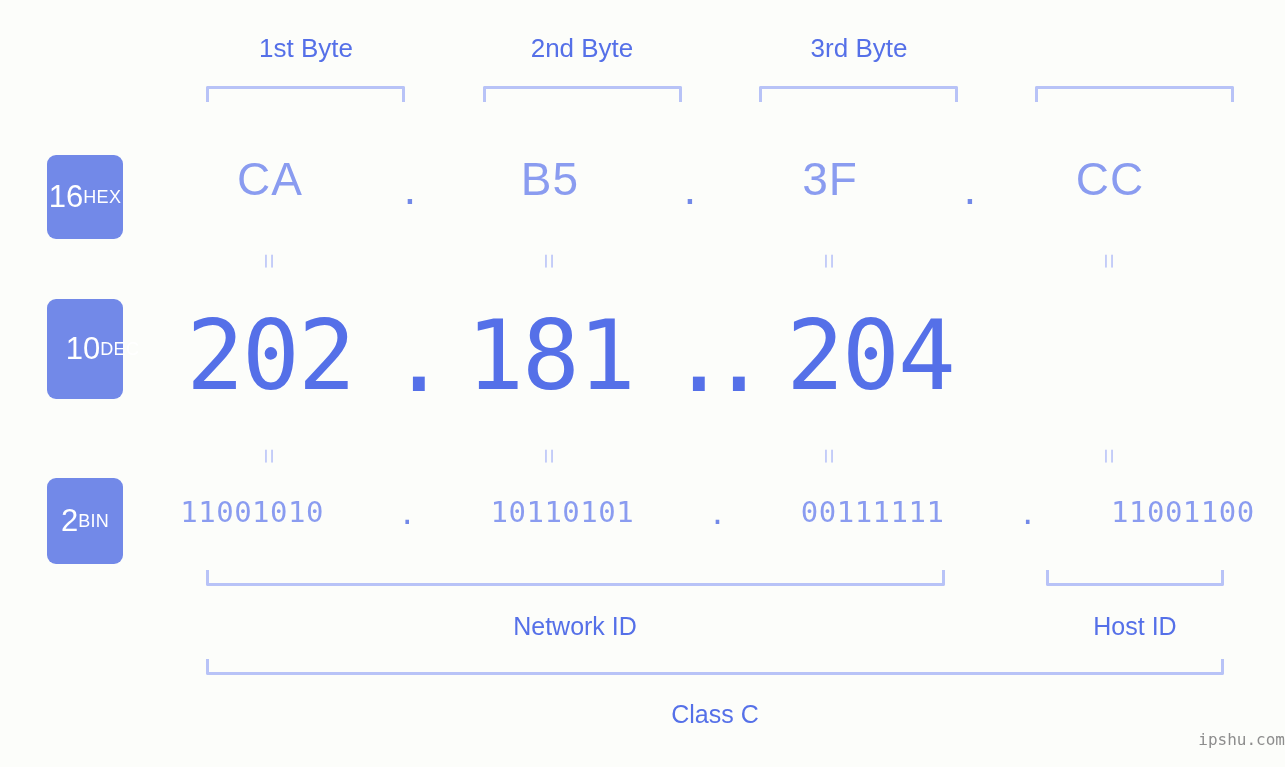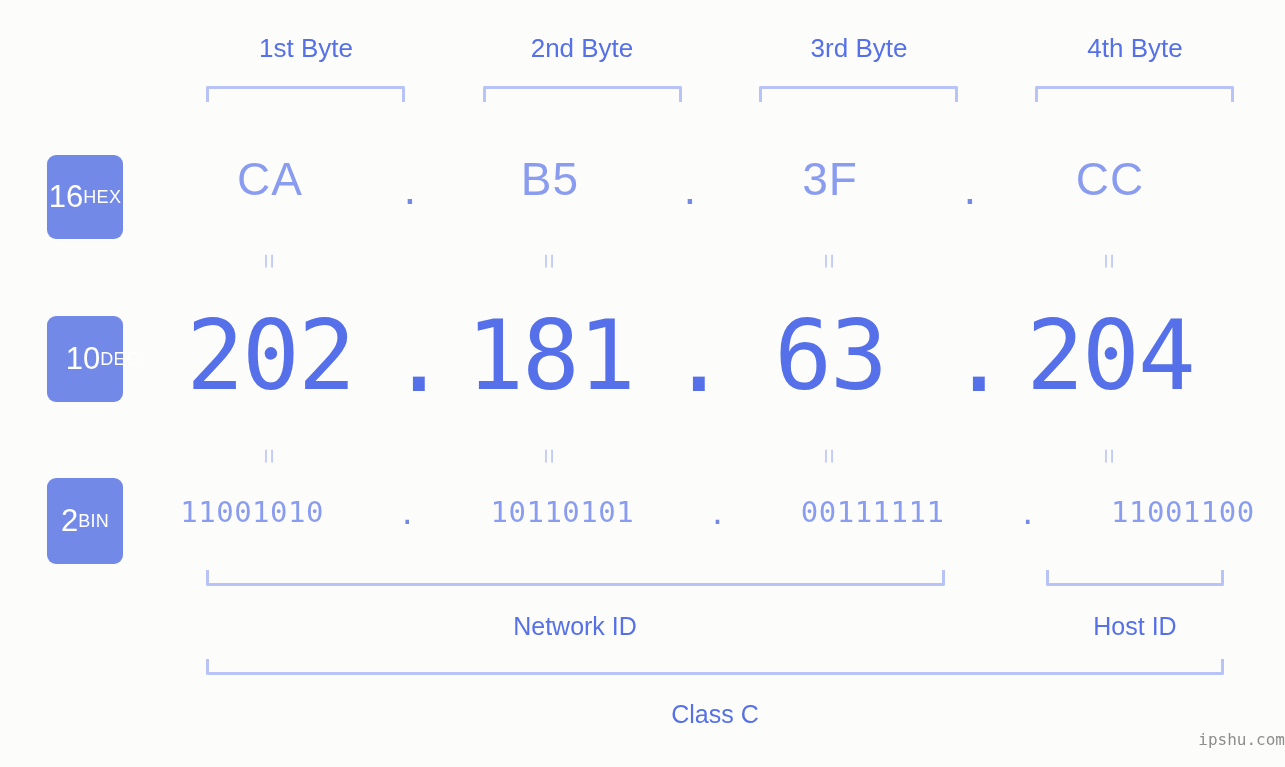--- a/index.html
+++ b/index.html
@@ -81,21 +81,21 @@
   }
   .badge .abbr {
     font-size: 18px;
     line-height: 20px;
     font-weight: 400;
     font-family: "Liberation Sans", sans-serif;
     letter-spacing: 0.3px;
   }
 
   #badge-hex { top: 155px; height: 84px; }
-  #badge-dec { top: 316px; height: 86px; padding-left: 35px; }
+  #badge-dec { top: 299px; height: 100px; padding-left: 35px; }
   #badge-bin { top: 478px; height: 86px; }
 
   
   .row {
     position: absolute;
     left: 150px;
     width: 1135px;
     display: flex;
     align-items: flex-start;
   }
@@ -212,21 +212,20 @@
   }
 </style>
 </head>
 <body>
 
 <div id="stage">
 
   <div class="byte-label" style="left:186px;">1st Byte</div>
   <div class="byte-label" style="left:462px;">2nd Byte</div>
   <div class="byte-label" style="left:739px;">3rd Byte</div>
-  <div class="byte-label" style="left:1015px;">4th Byte</div>
 
   <div class="bracket-top" style="left:206px;  width:199px;"></div>
   <div class="bracket-top" style="left:483px;  width:199px;"></div>
   <div class="bracket-top" style="left:759px;  width:199px;"></div>
   <div class="bracket-top" style="left:1035px; width:199px;"></div>
 
   <div class="badge" id="badge-hex">
     <span class="num">16</span>
     <span class="abbr">HEX</span>
   </div>
@@ -265,21 +264,20 @@
     <div class="eq-cell">
         <span class="eq-mark">=</span>
       </div>
   </div>
 
   <div class="row" id="row-dec">
     <div class="cell">202</div>
     <div class="dot">.</div>
     <div class="cell">181</div>
     <div class="dot">.</div>
-    <div class="cell">63</div>
     <div class="dot">.</div>
     <div class="cell">204</div>
   </div>
 
   <div class="eq-row" id="eq-decbin">
     <div class="eq-cell">
         <span class="eq-mark">=</span>
       </div>
     <div class="eq-spacer"></div>
     <div class="eq-cell">

